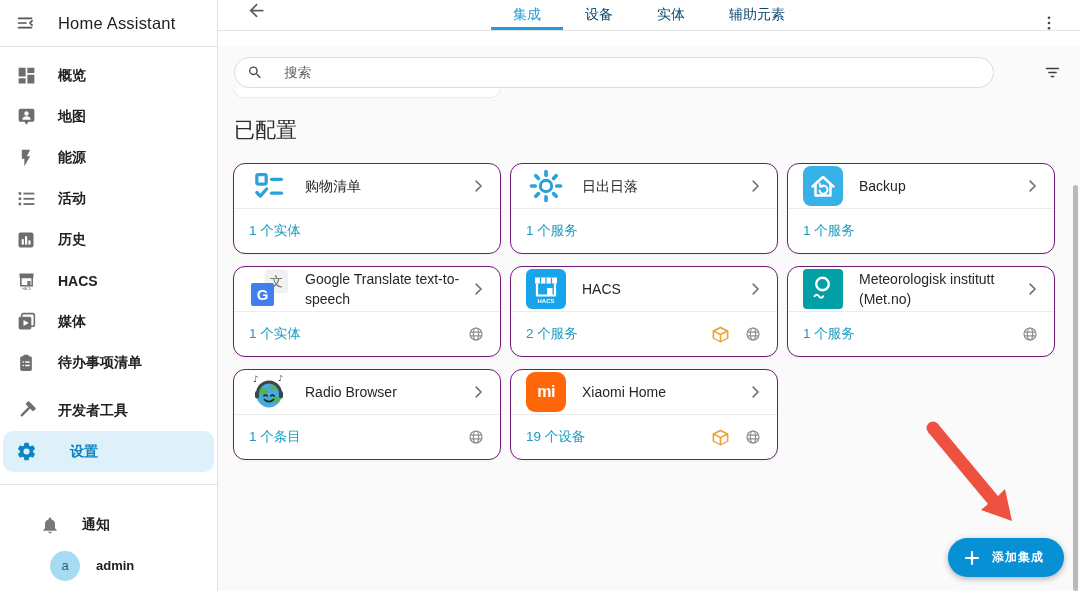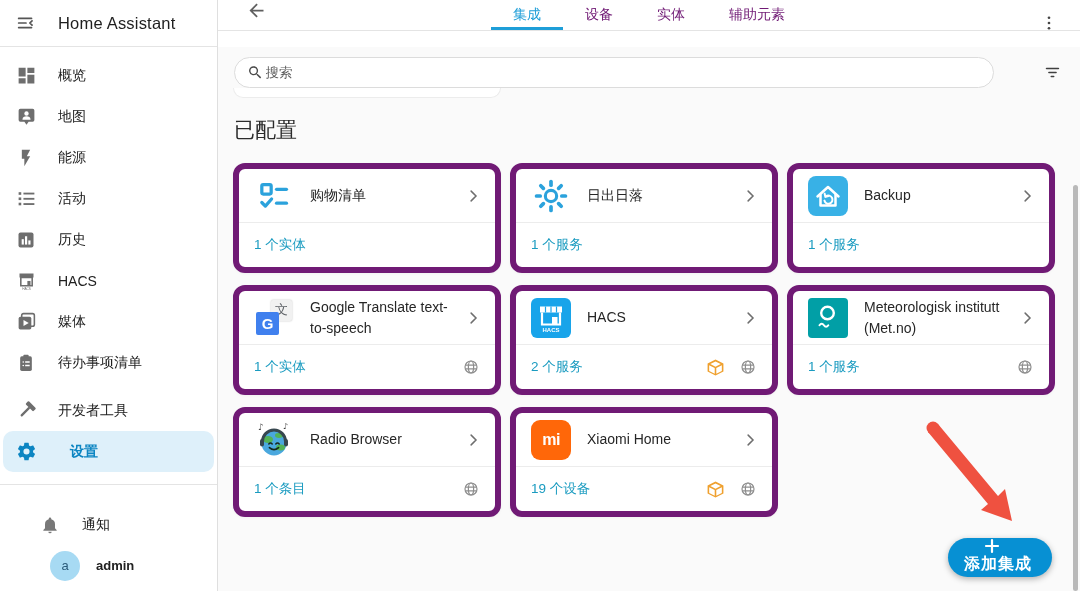--- a/index.html
+++ b/index.html
@@ -12,64 +12,64 @@
   }
   svg { display:block; }
 
   
   .sidebar { position:absolute; left:0; top:0; width:218px; height:591px; background:#fff; border-right:1px solid #dfdfdf; }
   .sb-header { height:47px; display:flex; align-items:center; padding-left:15px; border-bottom:1px solid #e4e4e4; }
   .sb-title { font-size:16.5px; font-weight:500; color:#1f1f1f; margin-left:21px; letter-spacing:.2px; }
   .sb-nav { padding-top:8px; }
   .sb-item { height:41px; display:flex; align-items:center; padding-left:15px; font-size:14px; color:#212121; cursor:pointer; }
   .sb-item .ic { width:22px; height:22px; flex:none; display:flex; align-items:center; justify-content:center; }
-  .sb-item .lbl { margin-left:21px; font-weight:400; white-space:nowrap; }
+  .sb-item .lbl { margin-left:21px; font-weight:700; white-space:nowrap; }
   .sb-item.devtools { margin-top:7px; }
   .sb-item.selected { background:var(--selected-bg); border-radius:10px; margin:0 3px; padding-left:12px;gap:12px; }
   .sb-item.selected .lbl { color:var(--selected-fg); font-weight:700; }
   .sb-divider { border-top:1px solid #e4e4e4; margin-top:12px; }
   .sb-bottom { position:absolute; left:0; bottom:5px; width:100%;margin-left:24px; }
   .avatar { width:30px; height:30px; border-radius:50%; background:#a7daf3; color:#2b5c7c; display:flex; align-items:center; justify-content:center; font-size:13px; font-weight:500; margin-left:11px; flex:none; }
   .sb-item.user .lbl { margin-left:16px; font-size:13px; font-weight:700; }
 
   
   .main { position:absolute; left:218px; top:0; right:0; bottom:0; }
   .topbar { height:31px; background:#fff; border-bottom:1px solid #e4e4e4; position:relative; display:flex; align-items:flex-start; }
   .back-btn { margin-left:28px; cursor:pointer; }
   .tabs { position:absolute; left:50%; transform:translateX(-50%); height:100%; display:flex; }
-  .tab { padding:3px 22px 0 22px; display:flex; align-items:center; font-size:14px; color:#701a75; border-bottom:3px solid transparent; cursor:pointer; white-space:nowrap; }
+  .tab { padding:3px 22px 0 22px; display:flex; align-items:center; font-size:14px; color:#0c4a6e; border-bottom:3px solid transparent; cursor:pointer; white-space:nowrap; }
   .tab.active { color:var(--accent); border-bottom-color:var(--accent); font-weight:500; }
   .dots-btn { position:absolute; right:22px; top:14px; cursor:pointer; }
 
   
   .content { position:absolute; top:47px; left:0; right:0; bottom:0; background:#fafafa; overflow:hidden; }
   .search-row { padding:10px 0 0 16px; }
   .search-pill { width:760px; height:31px; background:#fff; border:1px solid #dcdcdc; border-radius:16px; display:flex; align-items:center; padding:0 12px; }
-  .search-pill input { border:0; outline:0; background:transparent; margin-left:0; font-size:13.5px; color:#737373; width:100%; }
+  .search-pill input { border:0; outline:0; background:transparent; margin-left:19px; font-size:13.5px; color:#737373; width:100%; }
   .search-pill input::placeholder { color:#5c5c5c; opacity:1; }
   .filter-btn { position:absolute; right:18px; top:16px; cursor:pointer; }
   .partial-card { position:absolute; left:15px; top:41px; width:268px; height:10px; background:#fff; border:1px solid #ececec; border-top:0; border-radius:0 0 12px 12px; }
   .heading { margin:30px 0 0 16px; font-size:21px; font-weight:400; color:#2b2b2b; line-height:23px; }
 
   .grid { margin:22px 0 0 15px; display:grid; grid-template-columns:repeat(3,268px); column-gap:9px; row-gap:12px; }
-  .card { background:#fff; border:6px solid #701a75; border-radius:12px; height:110px; display:flex; flex-direction:column; box-shadow:0 1px 3px rgba(0,0,0,.04); cursor:pointer;justify-content:space-between; }
+  .card { background:#fff; border:1px solid #701a75; border-radius:12px; height:91px; display:flex; flex-direction:column; box-shadow:0 1px 3px rgba(0,0,0,.04); cursor:pointer;justify-content:space-between; }
   .card-head { flex:1; display:flex; align-items:center; padding:0 13px 0 15px; border-bottom:1px solid #ececec; min-height:0; }
   .card-icon { width:40px; height:40px; flex:none; display:flex; align-items:center; justify-content:center; position:relative; }
   .sq { width:40px; height:40px; border-radius:8px; display:flex; align-items:center; justify-content:center; }
   .card-title { flex:1; margin:0 6px 0 16px; font-size:14px; color:#262626; line-height:1.45; }
   .card-foot { height:44px; flex:none; display:flex; align-items:center; padding:0 15px; }
   .card-link { font-size:13.5px; font-weight:500; color:var(--link); cursor:pointer; }
   .foot-icons { margin-left:auto; display:flex; align-items:center; gap:14px; }
 
   
   .g-grey { position:absolute; right:2px; top:2px; width:21px; height:21px; background:#f1f1f1; border-radius:2px; box-shadow:0 0 2px rgba(0,0,0,.25); color:#5f6368; font-size:13px; display:flex; align-items:center; justify-content:center; }
   .g-blue { position:absolute; left:2px; bottom:3px; width:23px; height:23px; background:#4080ee; border-radius:2px; color:#fff; font-size:15px; font-weight:700; display:flex; align-items:center; justify-content:center; }
   .mi-box { background:#ff6709; border-radius:9px; color:#fff; font-weight:800; font-size:16px; letter-spacing:-.5px; }
 
-  .fab { position:absolute; left:730px; top:491px; height:39px; padding:0 20px 0 16px; border-radius:20px; background:var(--fab); color:#fff; display:flex; align-items:center; font-size:16px; font-weight:700; box-shadow:0 2px 6px rgba(0,0,0,.3); cursor:pointer; letter-spacing:1px;flex-direction:column; }
+  .fab { position:absolute; left:730px; top:491px; height:39px; padding:0 20px 0 16px; border-radius:20px; background:var(--fab); color:#fff; display:flex; align-items:center; font-size:12px; font-weight:700; box-shadow:0 2px 6px rgba(0,0,0,.3); cursor:pointer; letter-spacing:1px; }
   .fab .plus { margin-right:12px; display:flex; }
   .arrow-overlay { position:absolute; left:0; top:0; width:862px; height:544px; pointer-events:none; }
   .scrollbar { position:absolute; right:2px; top:138px; width:5px; height:406px; background:#b9b9b9; border-radius:3px; cursor:pointer; }
 </style>
 </head>
 <body style="--accent: #1e9ed8; --link: #1a9bc0; --fab: #0790d3; --arrow: #ef5140; --selected-bg: #def0fa; --selected-fg: #0c85c2;">
 
 <div class="sidebar">
   <div class="sb-header">
     <span class="ic">

